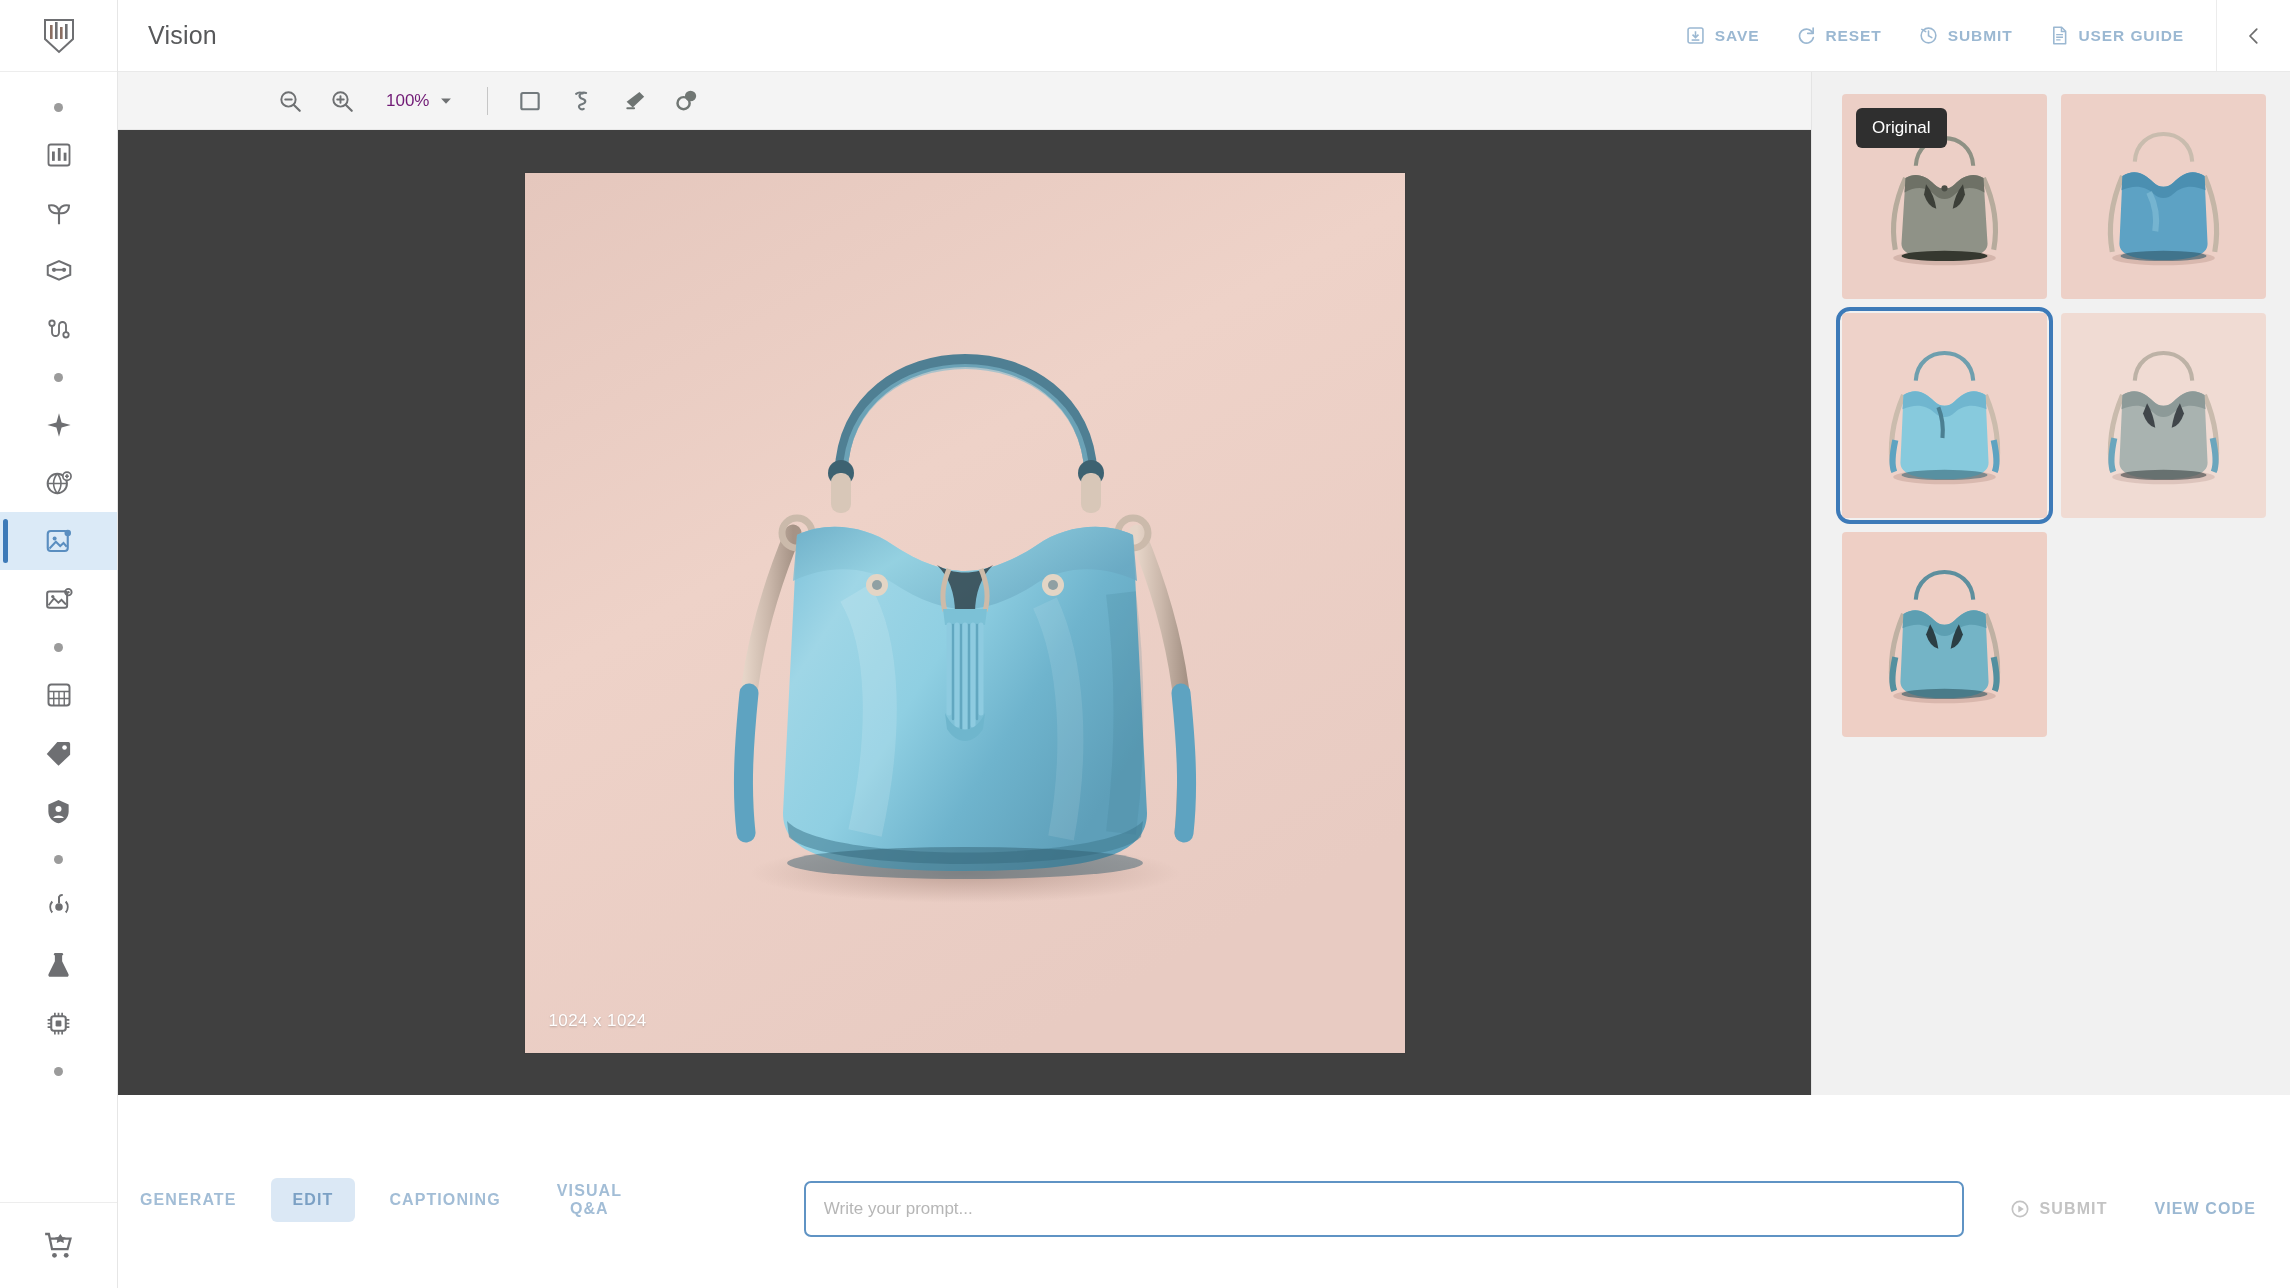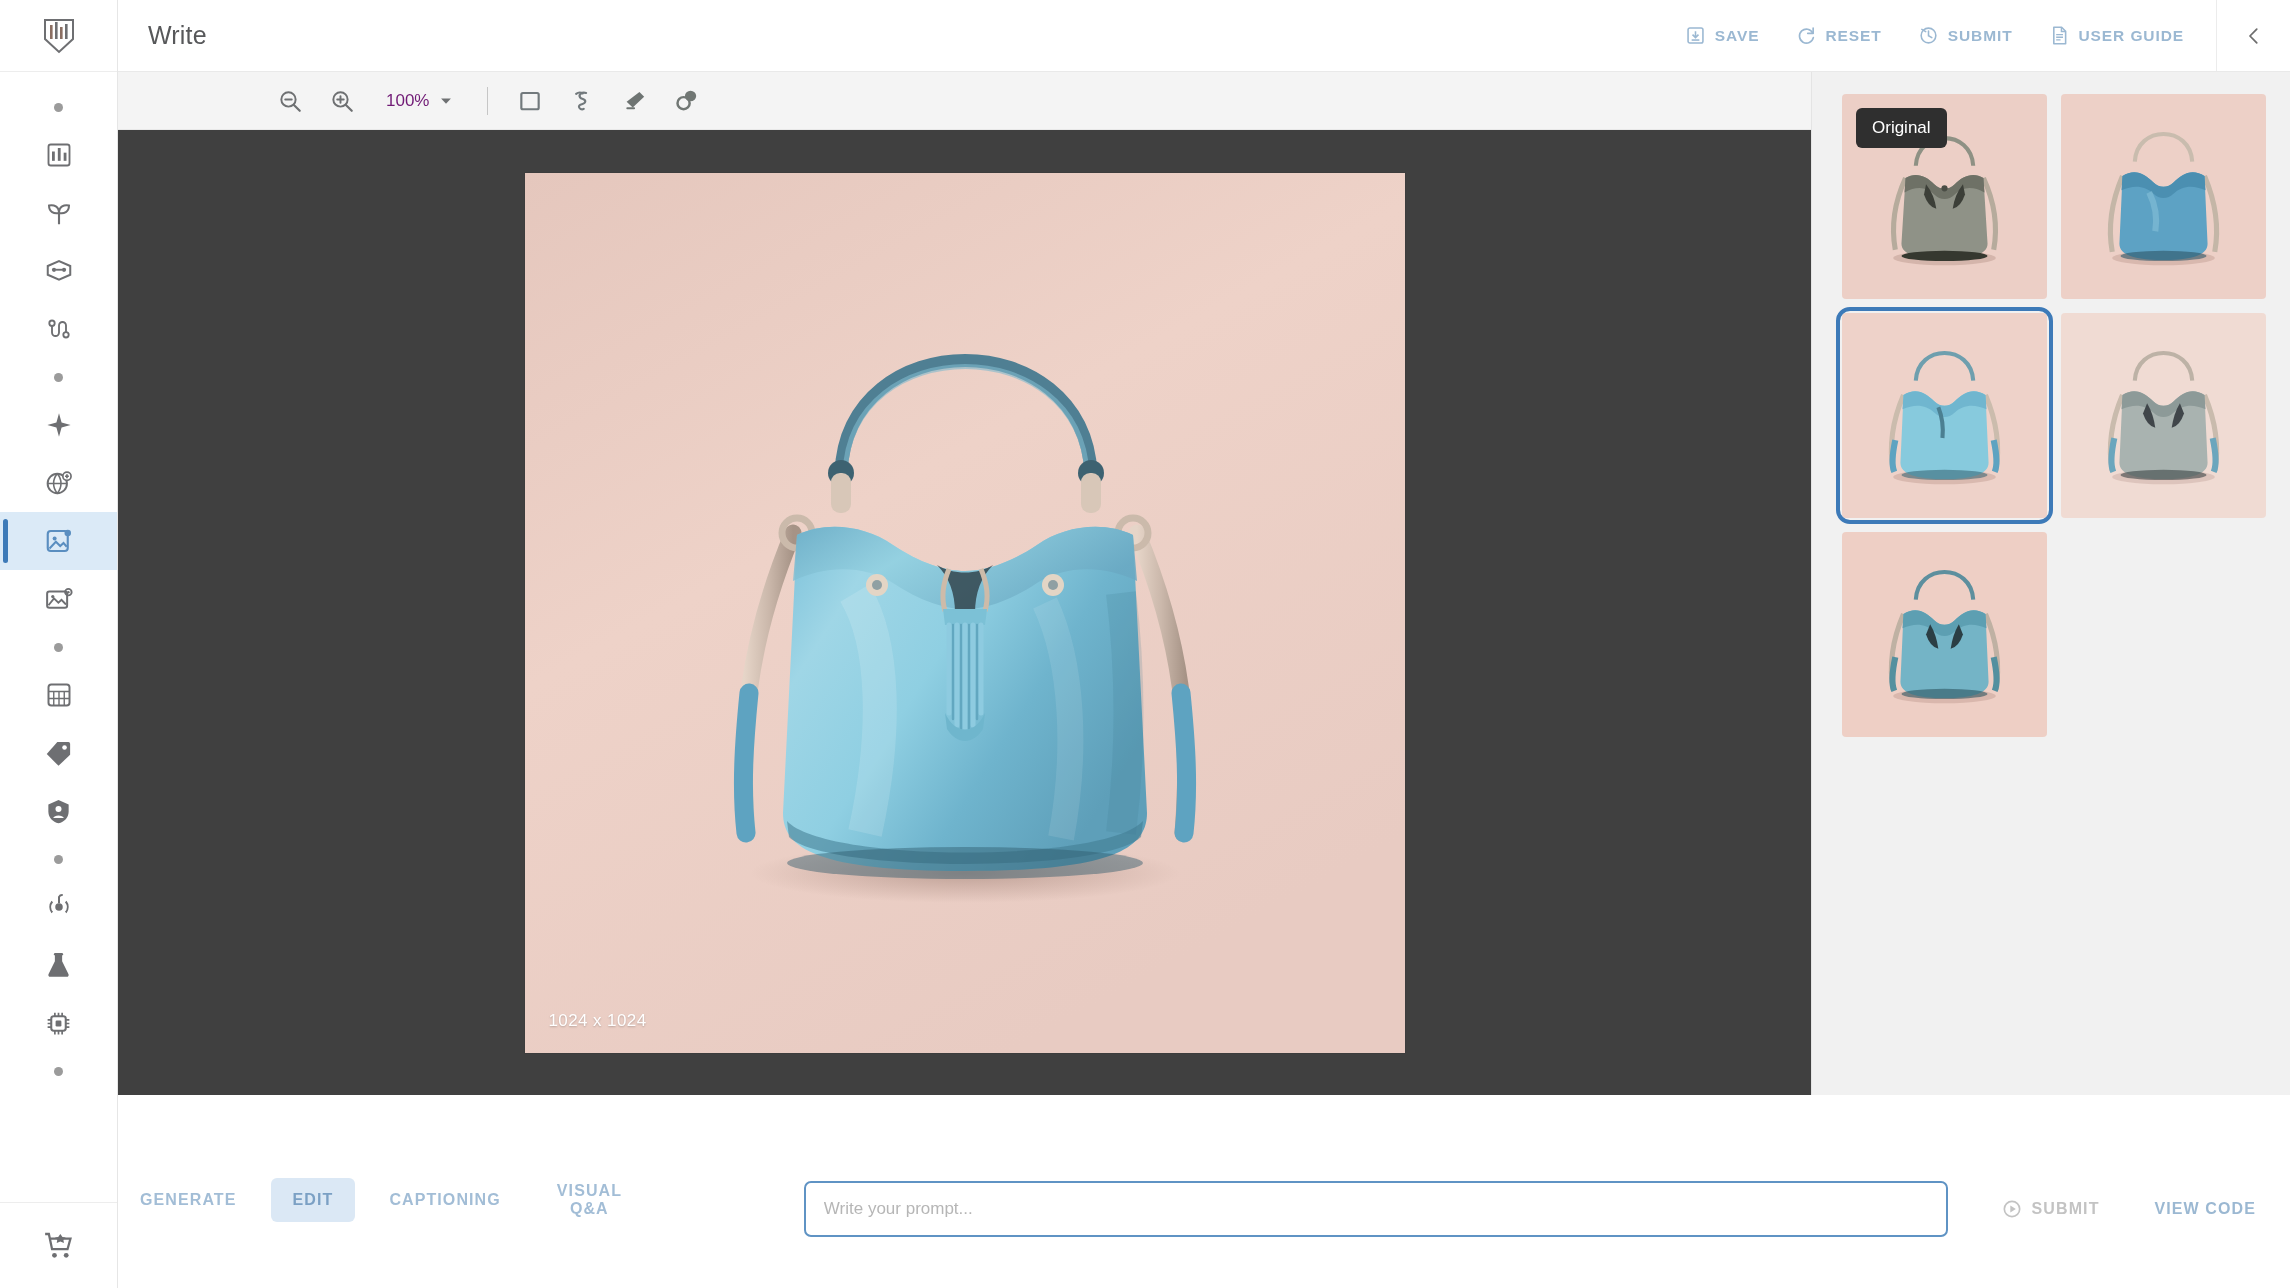--- a/index.html
+++ b/index.html
@@ -160,21 +160,21 @@
   #mode-tabs { display: flex; align-items: center; gap: 12px; }
   .mode-tab {
     padding: 13px 22px; border-radius: 6px; border: none; background: none;
     color: #a2bdd6; font-size: 16px; font-weight: 700; letter-spacing: 1.1px;
     cursor: pointer; font-family: "Liberation Sans", sans-serif;
   }
   .mode-tab.active { background: #dbe8f5; color: #7ba0c4; }
 
   #prompt-row {
     display: flex; align-items: center; width: 100%;
-    padding: 0 34px 0 160px; margin-top: 18px; gap: 8px;
+    padding: 0 34px 0 160px; margin-top: 18px; gap: 0;
   }
   #prompt-input {
     flex: 1 1 auto; height: 56px; border-radius: 7px;
     border: 2px solid #5f93c4; outline: none;
     padding: 0 18px; font-size: 17px; color: #3a3a3a;
     font-family: "Liberation Sans", sans-serif; background: #fff;
     max-width: 1510px;
   }
   #prompt-input::placeholder { color: #b6b6b6; }
   #submit-btn {
@@ -349,21 +349,21 @@
           <circle cx="17.4" cy="19" r="1.8" fill="#6e6f72"></circle>
           <path d="M13 3 L14.6 5.2 L17 5.6 L15.3 7.4 L15.7 9.8 L13 8.7 L10.3 9.8 L10.7 7.4 L9 5.6 L11.4 5.2 Z" fill="#6e6f72"></path>
         </svg>
       </div>
     </div>
   </nav>
 
   <div id="right">
 
     <header id="header">
-      <h1 id="page-title">Write</h1>
+      <h1 id="page-title">Vision</h1>
 
       <div id="header-actions">
 
         <button class="hdr-btn">
           <svg width="21" height="21" viewBox="0 0 24 24">
             <rect x="3.5" y="3.5" width="17" height="17" rx="2" fill="none" stroke="#9bb8d2" stroke-width="1.8"></rect>
             <path d="M12 7 V14 M8.6 11 L12 14.4 L15.4 11" fill="none" stroke="#9bb8d2" stroke-width="1.8"></path>
             <path d="M7.6 17.2 H16.4" stroke="#9bb8d2" stroke-width="1.8"></path>
           </svg>
           <span>SAVE</span>

